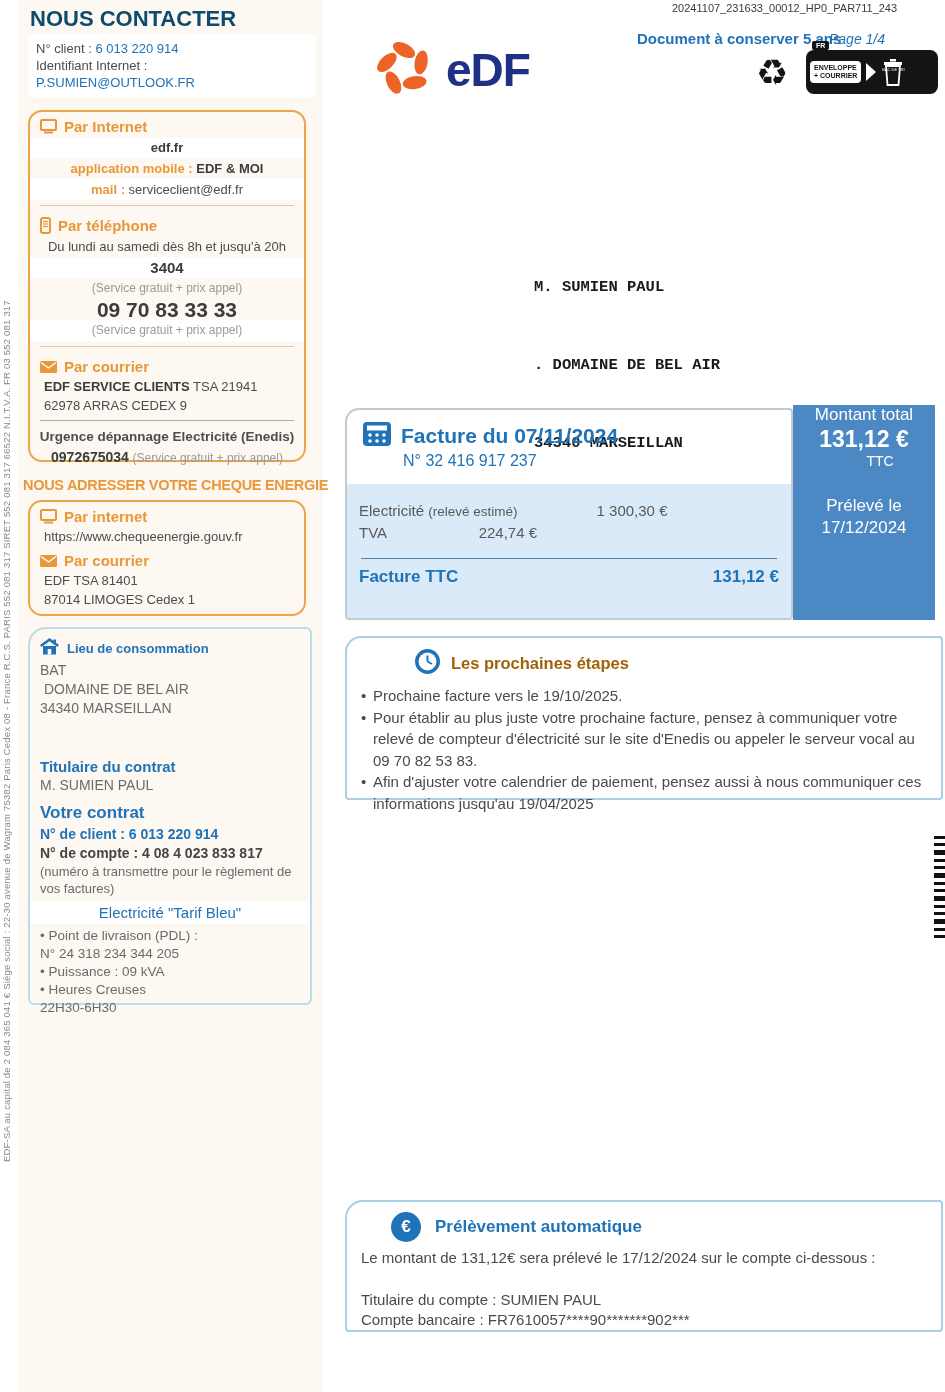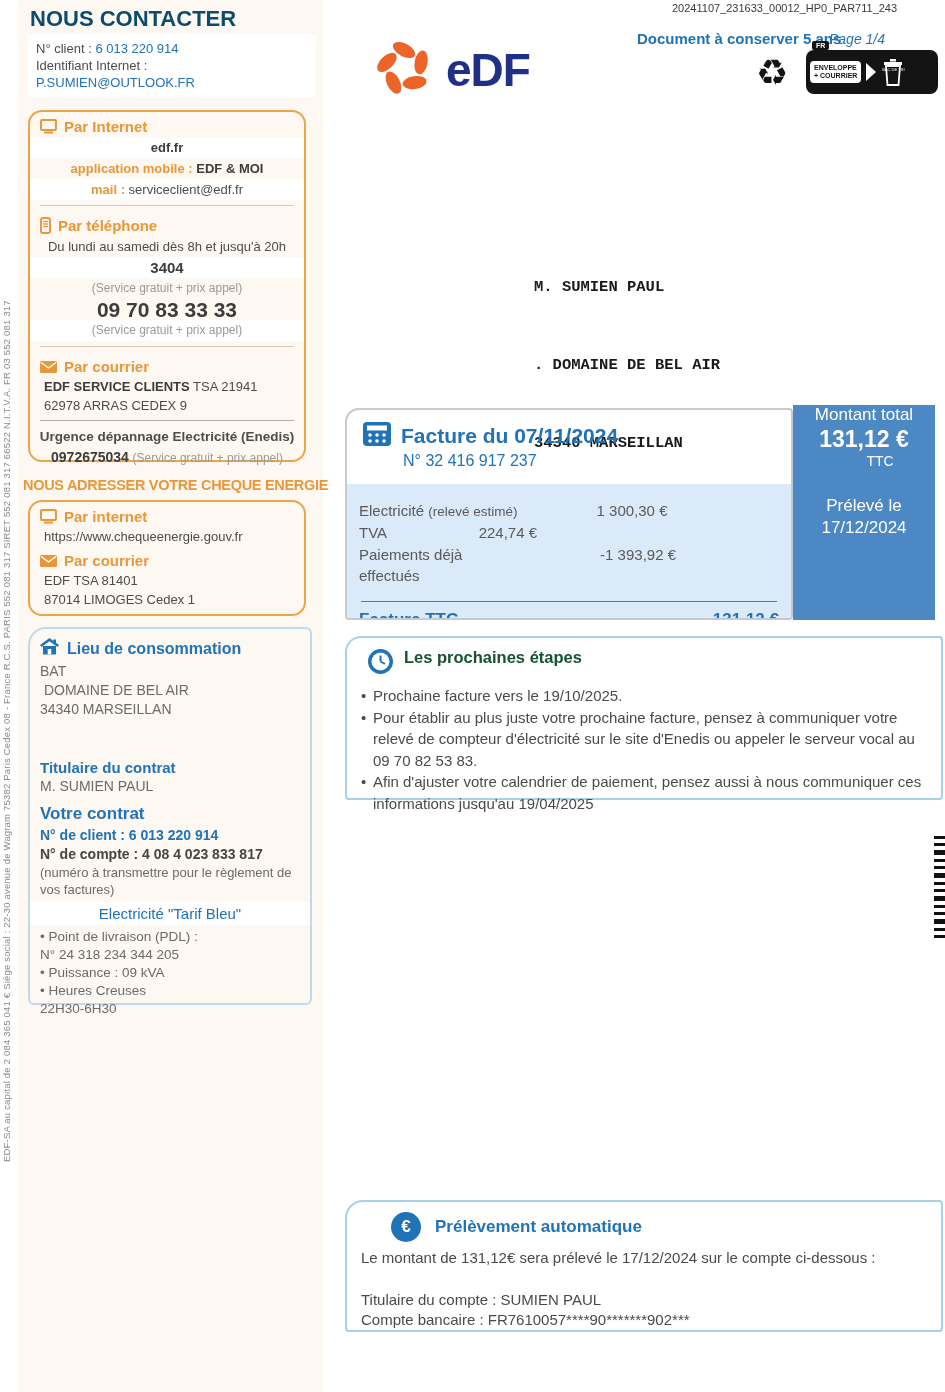--- a/index.html
+++ b/index.html
@@ -29,21 +29,21 @@
   .gray-note{color:#9a9a9a;font-size:12px;}
   .sep{border-top:1px solid #D9C8B2;margin:5px 10px;}
   .sep-gray{border-top:1px solid #ADADAD;margin:5px 10px;}
   .row-l{padding:1px 10px 1px 14px;line-height:17px;}
   .urgence-t{font-weight:bold;color:#4d4d4d;font-size:13.5px;}
   .lc-title2{position:absolute;left:23px;top:477px;font-size:14.5px;font-weight:bold;color:#E8983A;letter-spacing:-0.3px;}
   
   .cbox{position:absolute;left:28px;top:627px;width:280px;height:374px;
         border:2px solid #BCDCEE;border-radius:18px 6px 6px 6px;font-size:14px;color:#6b6b6b;}
   .cbox .hblue{display:flex;align-items:center;gap:8px;color:#2173B8;font-weight:bold;}
-  .lieu-h{font-size:16px;padding:9px 10px 3px 10px;}
+  .lieu-h{font-size:13px;padding:9px 10px 3px 10px;}
   .cbox .addr{padding:0 10px;line-height:19px;white-space:pre;}
   .tit-h{font-size:15px;padding:40px 10px 1px 10px;color:#2173B8;font-weight:bold;}
   .tit-n{padding:0 10px;line-height:19px;}
   .vc-h{font-size:17px;padding:8px 10px 2px 10px;color:#2173B8;font-weight:bold;}
   .vc-line-b{padding:0 10px;line-height:19px;font-weight:bold;color:#2173B8;font-size:14px;}
   .vc-line-d{padding:0 10px;line-height:19px;font-weight:bold;color:#454545;font-size:14px;}
   .vc-note{padding:0 10px;line-height:17px;font-size:13px;color:#6b6b6b;}
   .tarif-band{background:#fff;text-align:center;color:#2173B8;font-size:15px;
               padding:3px 0;margin-top:4px;}
   .vc-det{padding:3px 10px 0 10px;line-height:18px;font-size:13.5px;}
@@ -85,22 +85,22 @@
   
   .amt-box{position:absolute;left:793px;top:405px;width:142px;height:215px;background:#4C88C3;
            color:#fff;text-align:center;}
   .amt-t{font-size:17px;}
   .amt-v{font-size:23px;font-weight:bold;line-height:28px;}
   .amt-ttc{font-size:14px;padding-left:32px;}
   .amt-p1{margin-top:26px;font-size:17px;line-height:22px;}
   
   .steps-box{position:absolute;left:345px;top:636px;width:598px;height:164px;
              border:2px solid #AACFE8;border-radius:16px 4px 4px 4px;box-sizing:border-box;}
-  .steps-h{display:flex;align-items:flex-start;gap:10px;padding:10px 0 4px 20px;
-           color:#14532d;font-weight:bold;font-size:16.5px;}
+  .steps-h{display:flex;align-items:center;gap:10px;padding:10px 0 4px 20px;
+           color:#a16207;font-weight:bold;font-size:16.5px;margin-left:47px;}
   .steps-list{margin:2px 0 0 0;padding:0 14px 0 14px;list-style:none;}
   .steps-list li{position:relative;padding-left:12px;font-size:15px;line-height:21.5px;color:#4a4a4a;}
   .steps-list li::before{content:"•";position:absolute;left:0;top:0;color:#4a4a4a;}
   
   .edge-marks{position:absolute;left:934px;top:836px;width:11px;display:flex;flex-direction:column;gap:4px;}
   .edge-marks i{display:block;background:#111;height:3px;}
   .edge-marks i:nth-child(3n){height:5px;}
   
   .debit-box{position:absolute;left:345px;top:1200px;width:598px;height:132px;
              border:2px solid #AACFE8;border-radius:18px 4px 4px 4px;box-sizing:border-box;}
@@ -320,24 +320,20 @@
     <div class="inv-num">N° 32 416 917 237</div>
     <div class="inv-body">
       <div class="inv-row">
         <span><span>Electricité</span> <span class="inv-note">(relevé estimé)</span></span>
         <span class="inv-amt">1 300,30 €</span>
       </div>
       <div class="inv-row">
         <span><span>TVA</span> <span class="inv-note"></span></span>
         <span class="inv-amt">224,74 €</span>
       </div>
-      <div class="inv-row">
-        <span><span>Paiements déjà effectués</span> <span class="inv-note"></span></span>
-        <span class="inv-amt">-1 393,92 €</span>
-      </div>
       <div class="inv-sep"></div>
       <div class="inv-total">
         <span>Facture TTC</span>
         <span>131,12 €</span>
       </div>
     </div>
   </div>
 
   <div class="amt-box">
     <div class="amt-t">Montant total</div>

